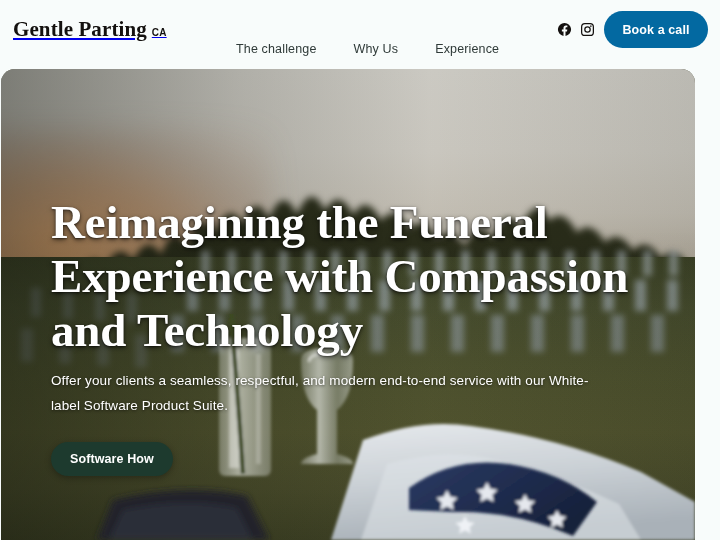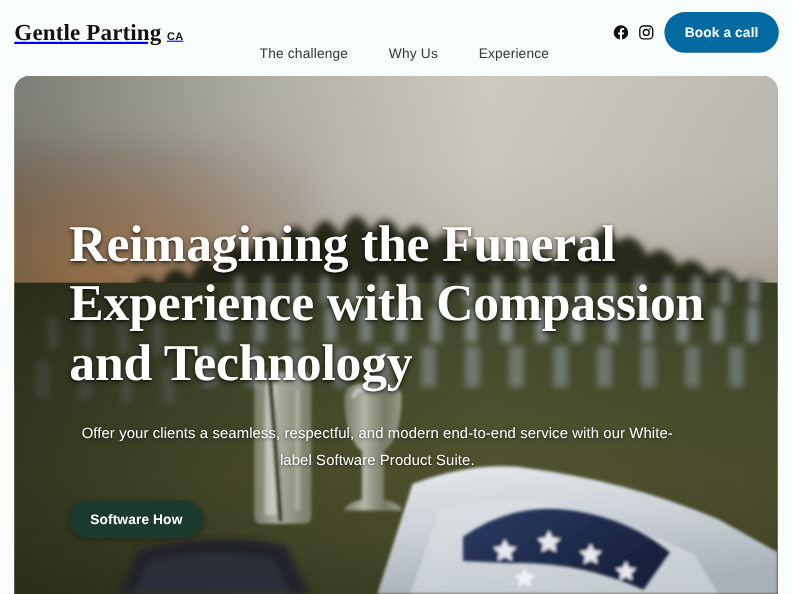--- a/index.html
+++ b/index.html
@@ -107,21 +107,21 @@
     cursor: pointer;
     display: flex;
     align-items: center;
     justify-content: center;
     white-space: nowrap;
   }
 
   
   .hero {
     position: absolute;
-    left: 13px;
+    left: 1px;
     top: 69px;
     width: 694px;
     height: 471px;
     border-radius: 14px 14px 0 0;
     overflow: hidden;
     z-index: 5;
   }
 
   .hero-photo {
     position: absolute;
@@ -220,30 +220,29 @@
     font-weight: 700;
     font-size: 47px;
     line-height: 54px;
     color: #ffffff;
     letter-spacing: -0.2px;
     text-shadow: 0 2px 5px rgba(0,0,0,0.55), 0 1px 2px rgba(0,0,0,0.5);
     max-width: 610px;
   }
 
   .hero-sub {
-    margin-top: 24px;
+    margin-top: 11px;
     font-family: "Liberation Sans", sans-serif;
     font-size: 13.5px;
     line-height: 25px;
     font-weight: 400;
     color: #ffffff;
     letter-spacing: 0.1px;
     text-shadow: 0 1px 3px rgba(0,0,0,0.6);
     max-width: 560px;
-    text-align: center;
   }
 
   .cta-hero {
     margin-top: 24px;
     display: inline-flex;
     align-items: center;
     justify-content: center;
     height: 34px;
     padding: 0 19px;
     background: #1d3a2e;

